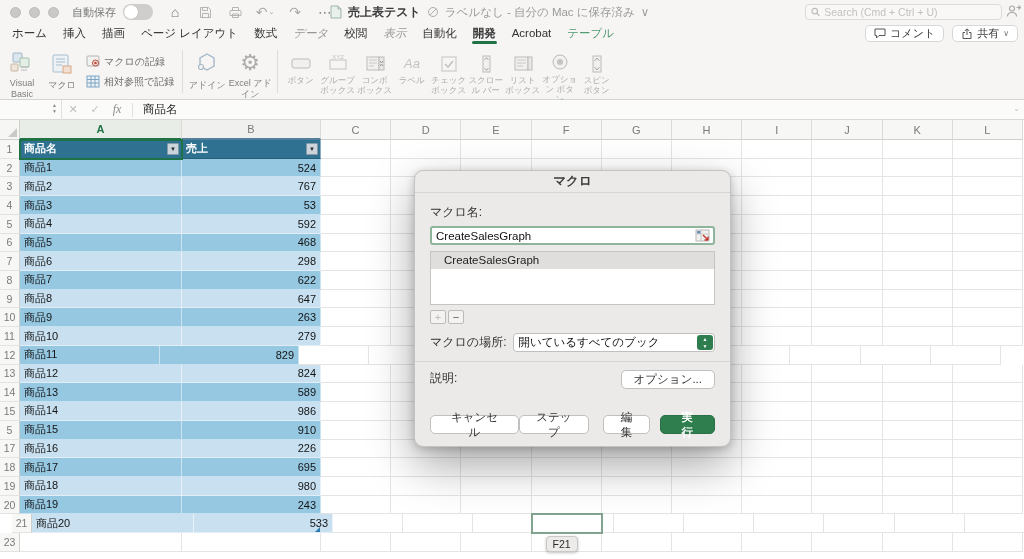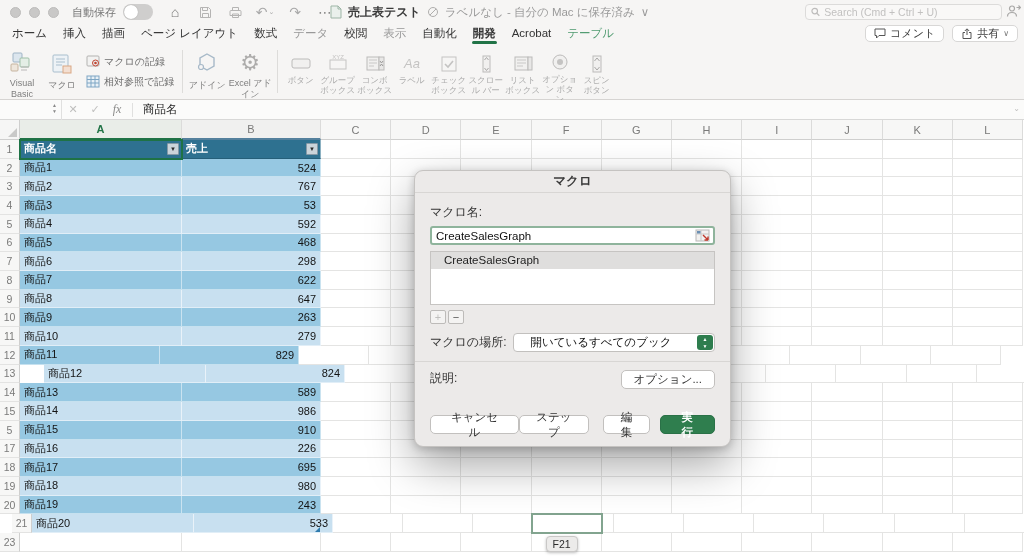--- a/index.html
+++ b/index.html
@@ -20,21 +20,21 @@
   .doc-title { font-size:12px; color:#3A3A3A; font-weight:700; }
   .doc-status { font-size:11.5px; color:#9A9A9A; }
   .search-box { position:absolute; left:805px; top:4px; width:197px; height:16px; border:1px solid #DCDBDA; border-radius:4px; background:#F9F8F7; display:flex; align-items:center; padding:0 5px; gap:4px; }
   .search-box input { border:none; outline:none; background:transparent; font-size:10.5px; color:#8a8a8a; width:100%; font-family:inherit; }
   .search-box input::placeholder { color:#C2C1C0; }
   .account-ic { position:absolute; left:1006px; top:4px; color:#A9A9A9; }
 
   
   .tabrow { position:absolute; left:0; top:24px; width:1024px; height:20px; background:#F6F5F4; display:flex; align-items:center; padding-left:4px; }
   .rtab { font-size:11.5px; color:#333; padding:0 8px; height:20px; line-height:19px; position:relative; white-space:nowrap; cursor:default; }
-  .rtab.dim { color:#979797; }
+  .rtab.dim { color:#979797;font-style:italic; }
   .rtab.contextual { color:#4E9A6F; }
   .rtab.active { font-weight:700; }
   .rtab.active::after { content:""; position:absolute; left:7px; right:7px; bottom:0; height:3px; background:#217346; border-radius:2px; }
   .tab-actions { position:absolute; right:6px; top:25px; display:flex; gap:8px; }
   .pill-btn { height:17px; background:#FFFFFF; border:1px solid #D8D7D6; border-radius:5px; display:flex; align-items:center; gap:4px; padding:0 8px; font-size:11px; color:#3A3A3A; }
 
   
   .ribbon { position:absolute; left:0; top:44px; width:1024px; height:56px; background:#F6F5F4; border-bottom:1px solid #D6D4D2; display:flex; align-items:stretch; }
   .rib-sep { width:1px; background:#DDDCDA; margin:6px 4px; }
   .bigbtn { width:40px; display:flex; flex-direction:column; align-items:center; padding-top:6px; }
@@ -88,21 +88,21 @@
   .macroname-input input { border:none; outline:none; width:100%; height:100%; font-size:11.5px; color:#111; padding-left:4px; background:transparent; font-family:inherit; }
   .range-ic { position:absolute; right:3px; top:1px; }
   .dlg-list { margin-top:6px; height:54px; background:#fff; border:1px solid #C6C4C2; overflow:hidden; }
   .dlg-list .item { height:17px; line-height:17px; padding-left:13px; font-size:11.5px; color:#222; }
   .dlg-list .item.sel { background:#DFDEDD; }
   .pm-row { margin-top:5px; display:flex; gap:2px; }
   .pm-btn { width:16px; height:14px; border:1px solid #BDBBB9; border-radius:2px; background:#F4F3F2; font-size:11px; line-height:11px; display:flex; align-items:center; justify-content:center; color:#555; }
   .pm-btn.dis { color:#C0BFBE; }
   .loc-row { margin-top:9px; display:flex; align-items:center; gap:7px; }
   .loc-dd { flex:1; height:19px; background:#fff; border:1px solid #C2C0BE; border-radius:4px; display:flex; align-items:center; position:relative; }
-  .loc-dd .txt { font-size:11.5px; padding-left:16px; color:#111; }
+  .loc-dd .txt { font-size:11.5px; padding-left:4px; color:#111; }
   .loc-dd .stepper { position:absolute; right:1px; top:1px; bottom:1px; width:16px; background:#2E7D4E; border-radius:3px; display:flex; flex-direction:column; align-items:center; justify-content:center; color:#fff; font-size:5px; line-height:1.4; }
   .dlg-sep { margin:9px -15px 0 -15px; height:1px; background:#D8D6D4; }
   .desc-row { margin-top:8px; display:flex; align-items:flex-start; justify-content:space-between; }
   .dlg-btn { height:19px; background:#FFFFFF; border:1px solid #C2C0BE; border-radius:5px; font-size:11.5px; color:#333; display:flex; align-items:center; justify-content:center; padding:0 12px; font-family:inherit; }
   .btn-row { position:absolute; left:15px; right:15px; bottom:12px; display:flex; align-items:center; }
   .btn-run { background:#2F7E4E; border:1px solid #2A7147; color:#fff; font-weight:700; padding:0 16px; }
   .sp { flex:1; }
   .gap15 { width:15px; } .gap10 { width:10px; }
 </style>
 </head>
@@ -589,21 +589,21 @@
         <div class="gc" style="width: 70.2px; flex: 0 0 auto;"></div>
         <div class="gc" style="width: 70.2px; flex: 0 0 auto;"></div>
         <div class="gc" style="width: 70.2px; flex: 0 0 auto;"></div>
         <div class="gc" style="width: 70.2px; flex: 0 0 auto;"></div>
         <div class="gc" style="width: 70.2px; flex: 0 0 auto;"></div>
         <div class="gc" style="width: 70.2px; flex: 0 0 auto;"></div>
         <div class="gc" style="width: 70.2px; flex: 0 0 auto;"></div>
       </div>
       <div class="grow" style="height: 18.72px;">
         <div class="rh" style="flex: 0 0 auto;">13</div>
-        <div class="tc light" style="width: 162px; flex: 0 0 auto; margin-left: 24px;">
+        <div class="tc light" style="width: 162px; flex: 0 0 auto;">
           <span class="nm">商品12</span>
         </div>
         <div class="tc light" style="width: 139px; flex: 0 0 auto;">
           <span class="val">824</span>
         </div>
         <div class="gc" style="width: 70.2px; flex: 0 0 auto;"></div>
         <div class="gc" style="width: 70.2px; flex: 0 0 auto;"></div>
         <div class="gc" style="width: 70.2px; flex: 0 0 auto;"></div>
         <div class="gc" style="width: 70.2px; flex: 0 0 auto;"></div>
         <div class="gc" style="width: 70.2px; flex: 0 0 auto;"></div>

